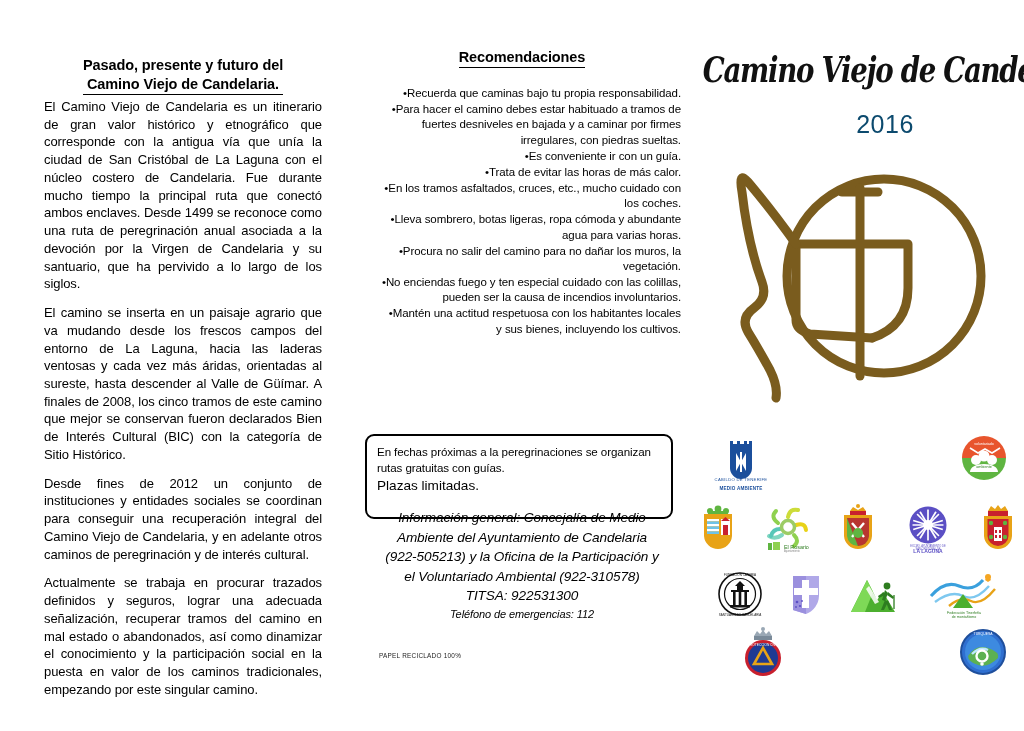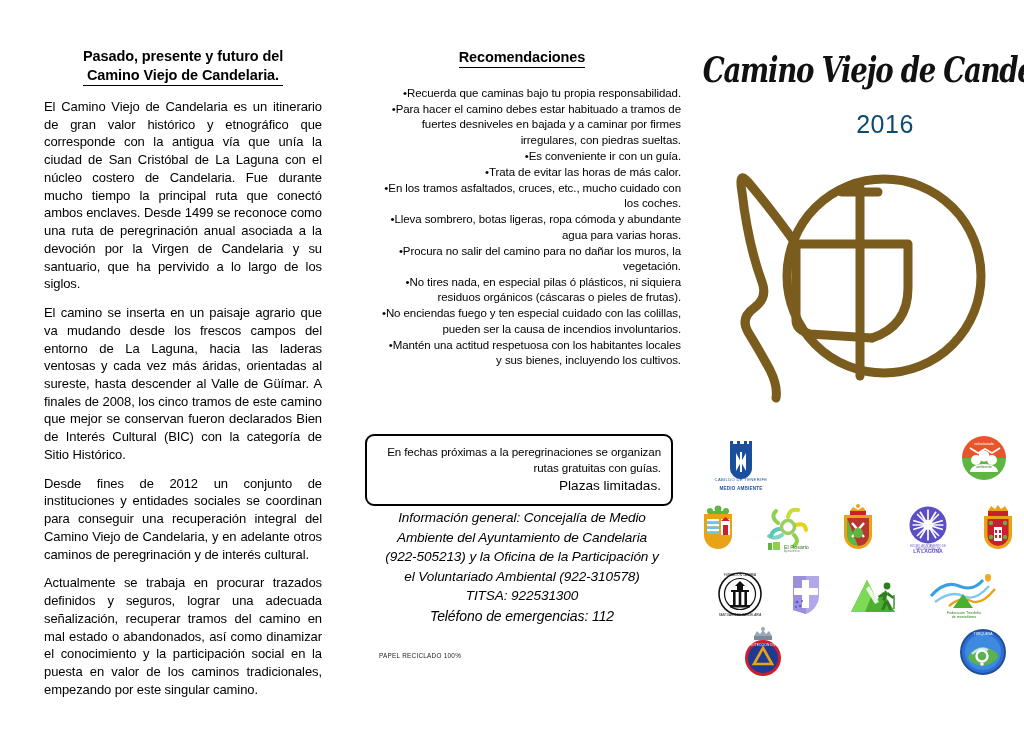--- a/index.html
+++ b/index.html
@@ -42,21 +42,21 @@
     font-weight: bold;
     line-height: 1.32;
     letter-spacing: -0.1px;
     margin: 0;
   }
   .col-heading .hl {
     display: inline-block;
     border-bottom: 1.6px solid #000;
     padding-bottom: 0px;
   }
-  .heading-left  { position: absolute; top: 47px; left: 0; width: 278px; }
+  .heading-left  { position: absolute; top: 56px; left: 0; width: 278px; }
   .heading-mid   { position: absolute; top: 48px; left: 0; width: 318px; }
 
   
   .body-text {
     position: absolute;
     top: 98px;
     left: 0;
     width: 278px;
   }
   .body-text p {
@@ -96,22 +96,22 @@
 
   
   .callout {
     position: absolute;
     top: 434px;
     left: 2px;
     width: 308px;
     box-sizing: border-box;
     border: 2.1px solid #000;
     border-radius: 9px;
-    padding: 8px 10px 9px 10px;
-    text-align: right;
+    padding: 8px 10px 22px 10px;
+    text-align: left;
   }
   .callout .l1 {
     display: block;
     font-size: 11.6px;
     line-height: 1.34;
     letter-spacing: -0.1px;
   }
   .callout .l2 {
     display: block;
     font-size: 13.6px;
@@ -128,21 +128,21 @@
     text-align: center;
     font-style: italic;
   }
   .contact .line {
     display: block;
     font-size: 13.6px;
     line-height: 1.44;
     letter-spacing: -0.1px;
   }
   .contact .line.big {
-    font-size: 14px;
+    font-size: 11px;
     line-height: 1.5;
   }
 
   
   .recycled {
     position: absolute;
     top: 652px;
     left: 16px;
     font-size: 6.4px;
     letter-spacing: 0.25px;
@@ -260,21 +260,20 @@
     </div>
 
     <ul class="rec-list" id="rec-list">
         <li><span class="bullet">•</span><span>Recuerda que caminas bajo tu propia responsabilidad.</span></li>
         <li><span class="bullet">•</span><span>Para hacer el camino debes estar habituado a tramos de fuertes desniveles en bajada y a caminar por firmes irregulares, con piedras sueltas.</span></li>
         <li><span class="bullet">•</span><span>Es conveniente ir con un guía.</span></li>
         <li><span class="bullet">•</span><span>Trata de evitar las horas de más calor.</span></li>
         <li><span class="bullet">•</span><span>En los tramos asfaltados, cruces, etc., mucho cuidado con los coches.</span></li>
         <li><span class="bullet">•</span><span>Lleva sombrero, botas ligeras, ropa cómoda y abundante agua para varias horas.</span></li>
         <li><span class="bullet">•</span><span>Procura no salir del camino para no dañar los muros, la vegetación.</span></li>
-        <li><span class="bullet">•</span><span>No tires nada, en especial pilas ó plásticos, ni siquiera residuos orgánicos (cáscaras o pieles de frutas).</span></li>
         <li><span class="bullet">•</span><span>No enciendas fuego y ten especial cuidado con las colillas, pueden ser la causa de incendios involuntarios.</span></li>
         <li><span class="bullet">•</span><span>Mantén una actitud respetuosa con los habitantes locales y sus bienes, incluyendo los cultivos.</span></li>
       </ul>
 
     <div class="callout">
       <span class="l1">En fechas próximas a la peregrinaciones se organizan rutas gratuitas con guías.</span>
       <span class="l2">Plazas limitadas.</span>
     </div>
 
     <div class="contact">

